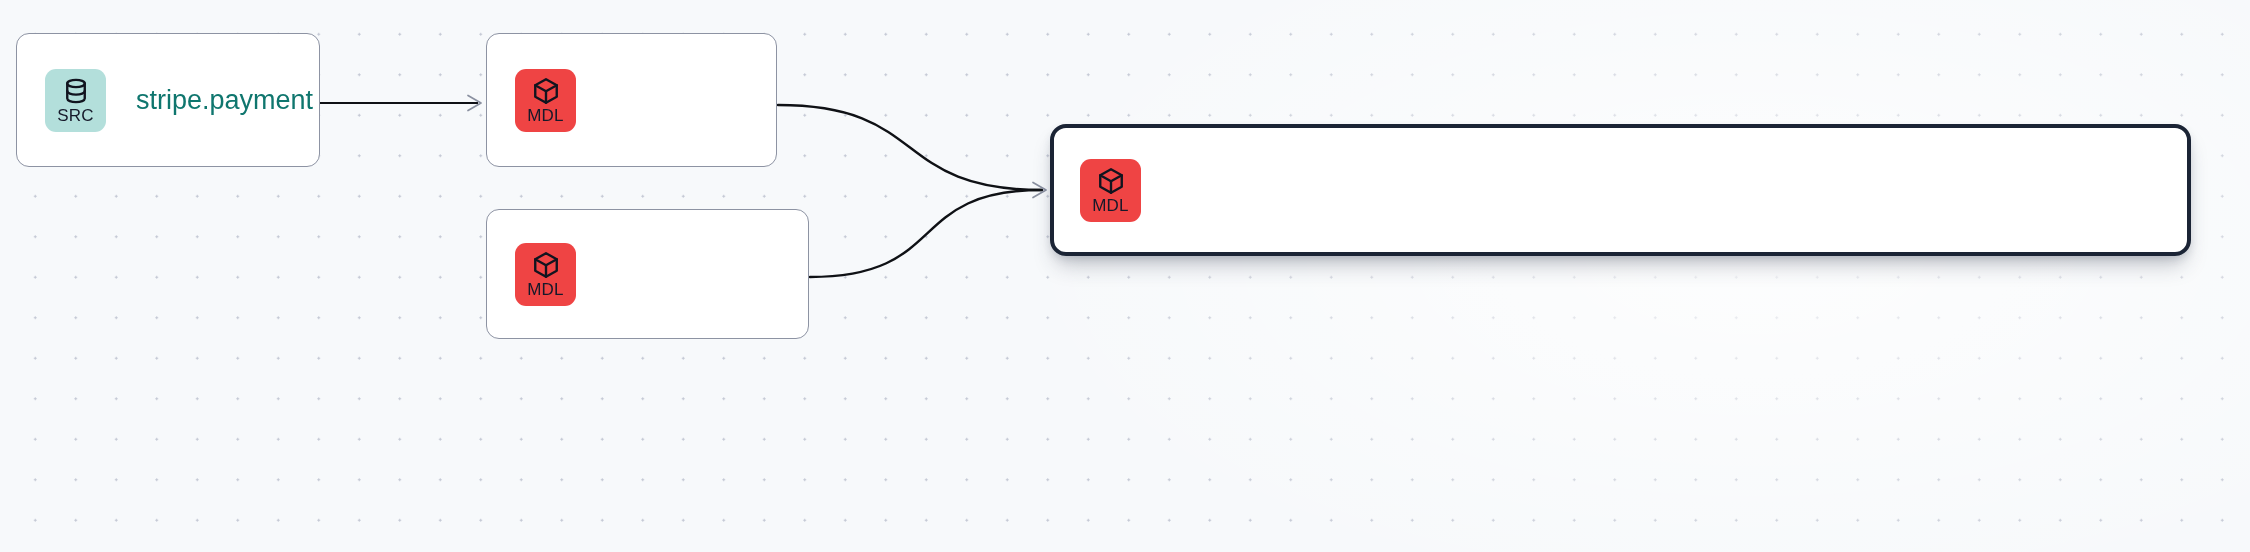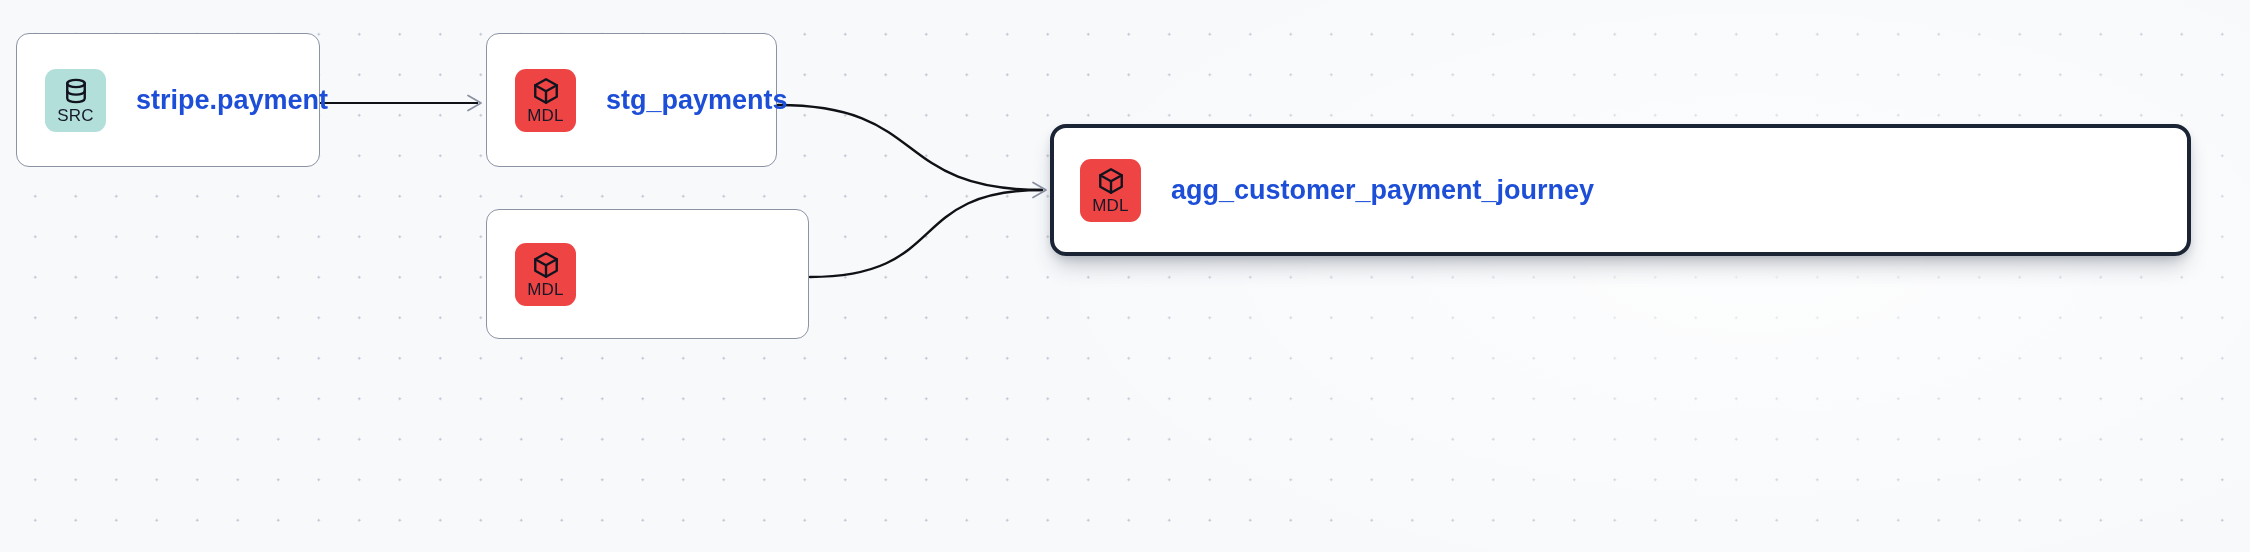--- a/index.html
+++ b/index.html
@@ -89,23 +89,23 @@
     display: flex;
     flex-direction: column;
     justify-content: center;
     gap: 4px;
   }
 
   .node-title {
     font-family: "Liberation Sans", sans-serif;
     font-size: 27px;
     line-height: 30px;
-    color: #1d4ed8;
+    color: #0f766e;
     white-space: nowrap;
-    font-weight: 700;
+    font-weight: 400;
   }
 
   .node-sub {
     display: flex;
     align-items: center;
     gap: 7px;
     font-family: "Liberation Sans", sans-serif;
     font-size: 22px;
     line-height: 24px;
     color: #1d2230;
@@ -172,23 +172,20 @@
     <div class="badge mdl">
       <span>
         <svg width="30" height="30" viewBox="0 0 24 24" fill="none" stroke="#11141f" stroke-width="1.9" stroke-linecap="round" stroke-linejoin="round">
           <path d="M12 2.6 L20.6 7.4 L12 12.2 L3.4 7.4 Z"></path>
           <path d="M3.4 7.4 V16.6 L12 21.4 V12.2"></path>
           <path d="M20.6 7.4 V16.6 L12 21.4"></path>
         </svg>
       </span>
       <span class="badge-text">MDL</span>
     </div>
-    <div class="node-body">
-      <div class="node-title">stg_payments</div>
-    </div>
   </div>
 
   <div class="node" id="node-fct-orders">
     <div class="badge mdl">
       <span>
         <svg width="30" height="30" viewBox="0 0 24 24" fill="none" stroke="#11141f" stroke-width="1.9" stroke-linecap="round" stroke-linejoin="round">
           <path d="M12 2.6 L20.6 7.4 L12 12.2 L3.4 7.4 Z"></path>
           <path d="M3.4 7.4 V16.6 L12 21.4 V12.2"></path>
           <path d="M20.6 7.4 V16.6 L12 21.4"></path>
         </svg>
@@ -201,18 +198,15 @@
     <div class="badge mdl">
       <span>
         <svg width="30" height="30" viewBox="0 0 24 24" fill="none" stroke="#11141f" stroke-width="1.9" stroke-linecap="round" stroke-linejoin="round">
           <path d="M12 2.6 L20.6 7.4 L12 12.2 L3.4 7.4 Z"></path>
           <path d="M3.4 7.4 V16.6 L12 21.4 V12.2"></path>
           <path d="M20.6 7.4 V16.6 L12 21.4"></path>
         </svg>
       </span>
       <span class="badge-text">MDL</span>
     </div>
-    <div class="node-body">
-      <div class="node-title">agg_customer_payment_journey</div>
-    </div>
   </div>
 
 </div>
 
 </body></html>

